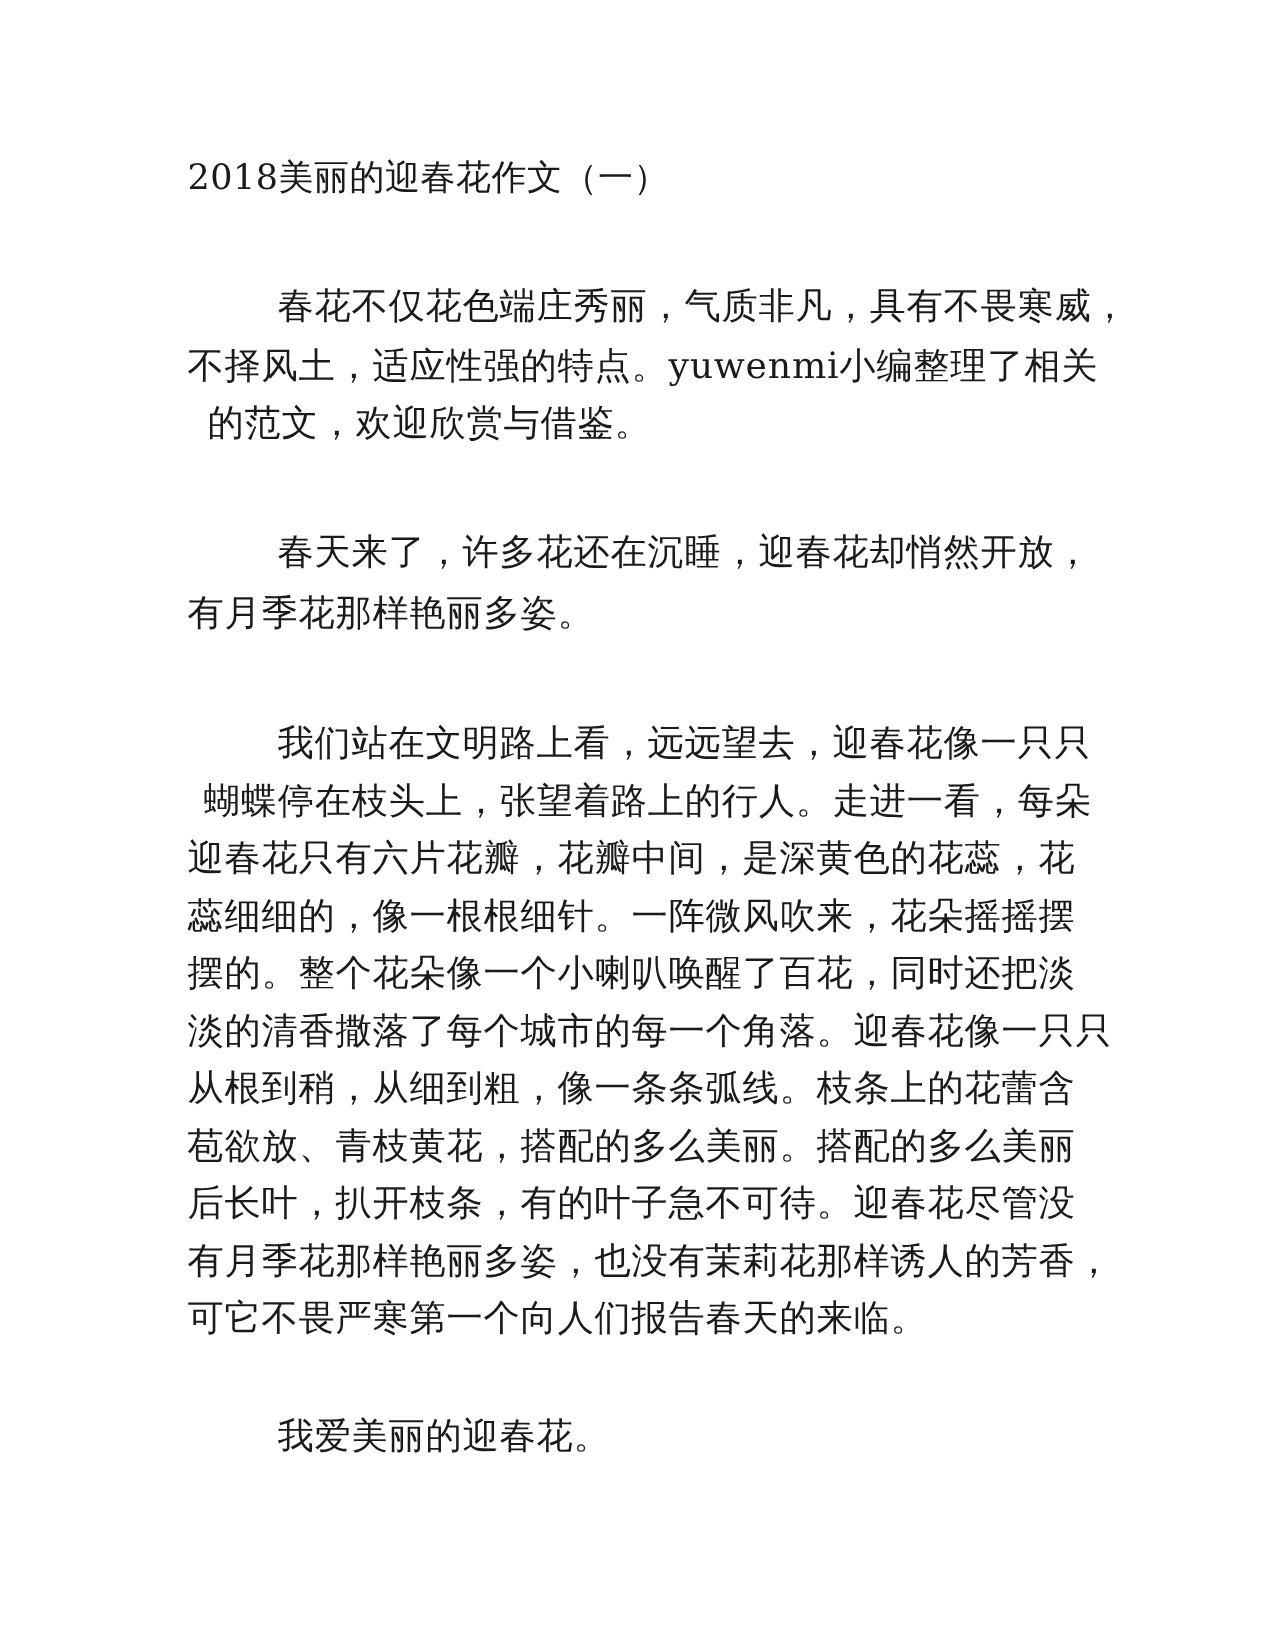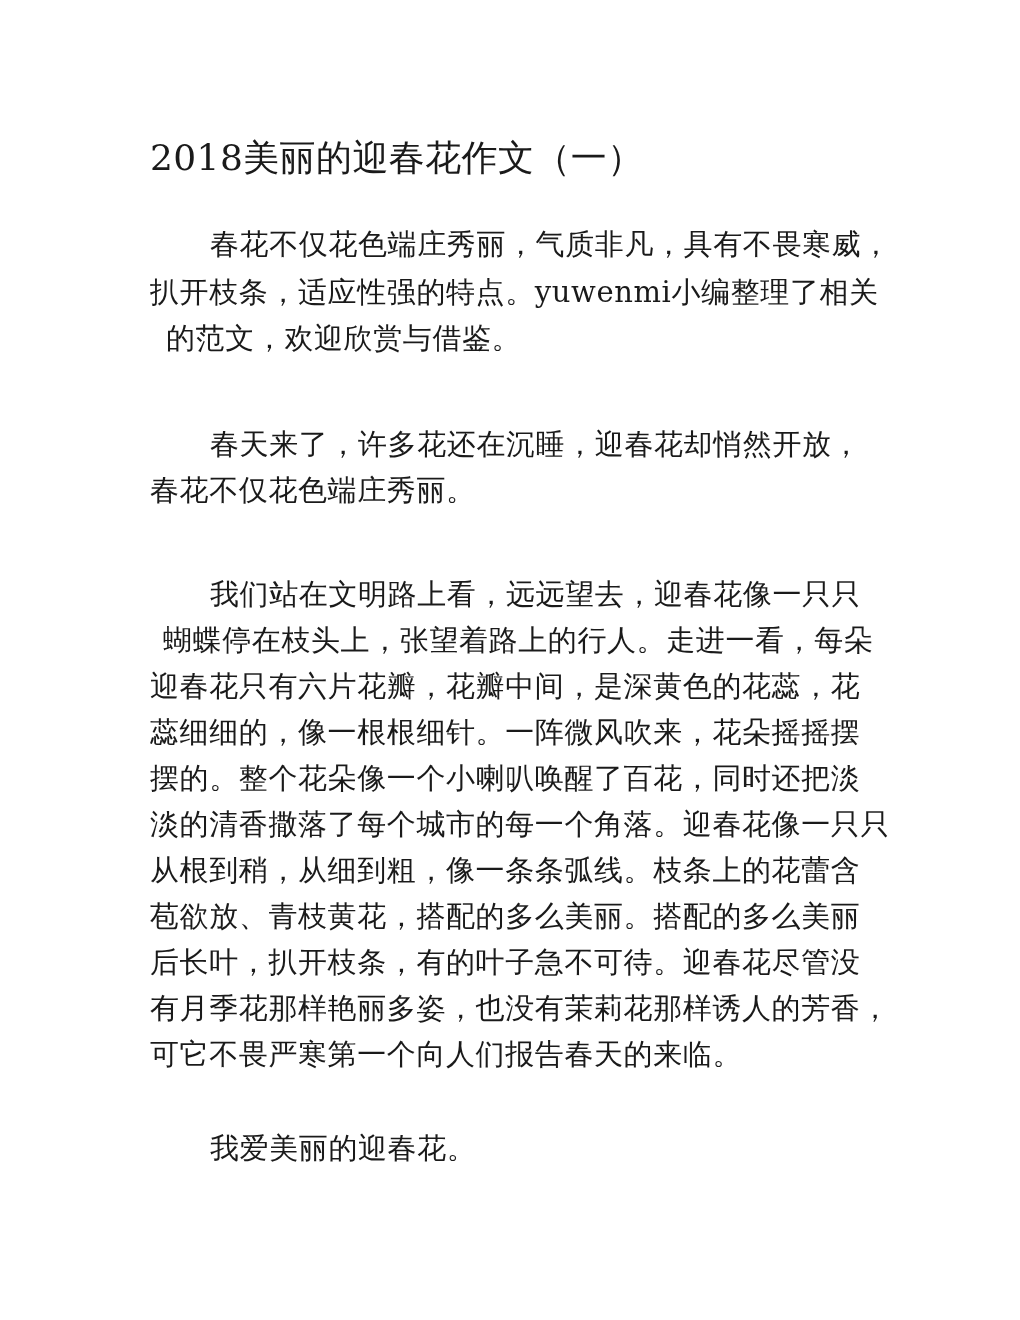--- a/index.html
+++ b/index.html
@@ -23,38 +23,38 @@
     }
     .line {
       position: absolute;
       left: 0;
       white-space: nowrap;
       font-size: 29px;
       line-height: 44px;
       height: 44px;
       letter-spacing: 0.6px;
     }
-    .indent { left: 60px; text-align: right; }
-    .title { font-size: 36px; letter-spacing: 0.4px; margin-top: 16px; }
+    .indent { left: 72px; text-align: right; }
+    .title { font-size: 28px; letter-spacing: 0.4px; }
   </style>
 </head>
 <body>
 
 <div class="page">
   <div class="line title" style="top:120px;">2018美丽的迎春花作文（一）</div>
 
   <div>
     <div class="line indent" style="top:222px;">春花不仅花色端庄秀丽，气质非凡，具有不畏寒威，</div>
-    <div class="line" style="top:270px;">扒开枝条，适应性强的特点。yuwenmi小编整理了相关</div>
+    <div class="line" style="top:270px;">不择风土，适应性强的特点。yuwenmi小编整理了相关</div>
     <div class="line" style="top:316px;margin-left:16px;">的范文，欢迎欣赏与借鉴。</div>
   </div>
 
   <div>
-    <div class="line indent" style="top:422px;">春天来了，许多花还在沉睡，迎春花却悄然开放，</div>
-    <div class="line" style="top:468px;">春花不仅花色端庄秀丽。</div>
+    <div class="line indent" style="top:422px;font-family:Liberation Mono, monospace;">春天来了，许多花还在沉睡，迎春花却悄然开放，</div>
+    <div class="line" style="top:468px;">有月季花那样艳丽多姿。</div>
   </div>
 
   <div>
     <div class="line indent" style="top:572px;">我们站在文明路上看，远远望去，迎春花像一只只</div>
     <div class="line" style="top:618px;margin-left:13px;">蝴蝶停在枝头上，张望着路上的行人。走进一看，每朵</div>
     <div class="line" style="top:664px;">迎春花只有六片花瓣，花瓣中间，是深黄色的花蕊，花</div>
     <div class="line" style="top:710px;">蕊细细的，像一根根细针。一阵微风吹来，花朵摇摇摆</div>
     <div class="line" style="top:756px;">摆的。整个花朵像一个小喇叭唤醒了百花，同时还把淡</div>
     <div class="line" style="top:802px;">淡的清香撒落了每个城市的每一个角落。迎春花像一只只</div>
     <div class="line" style="top:848px;">从根到稍，从细到粗，像一条条弧线。枝条上的花蕾含</div>

